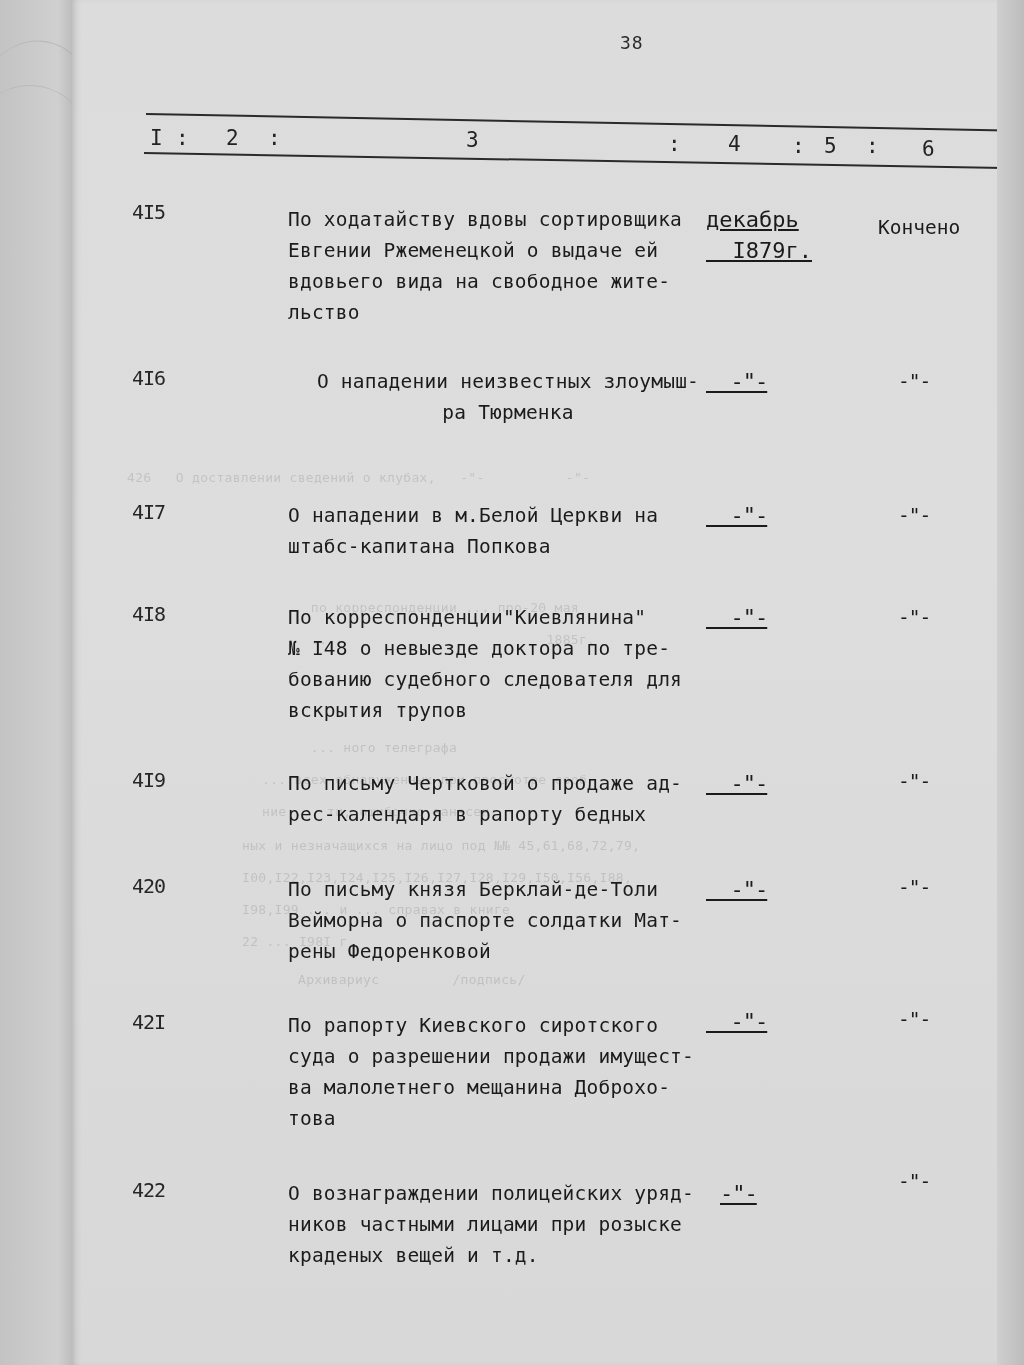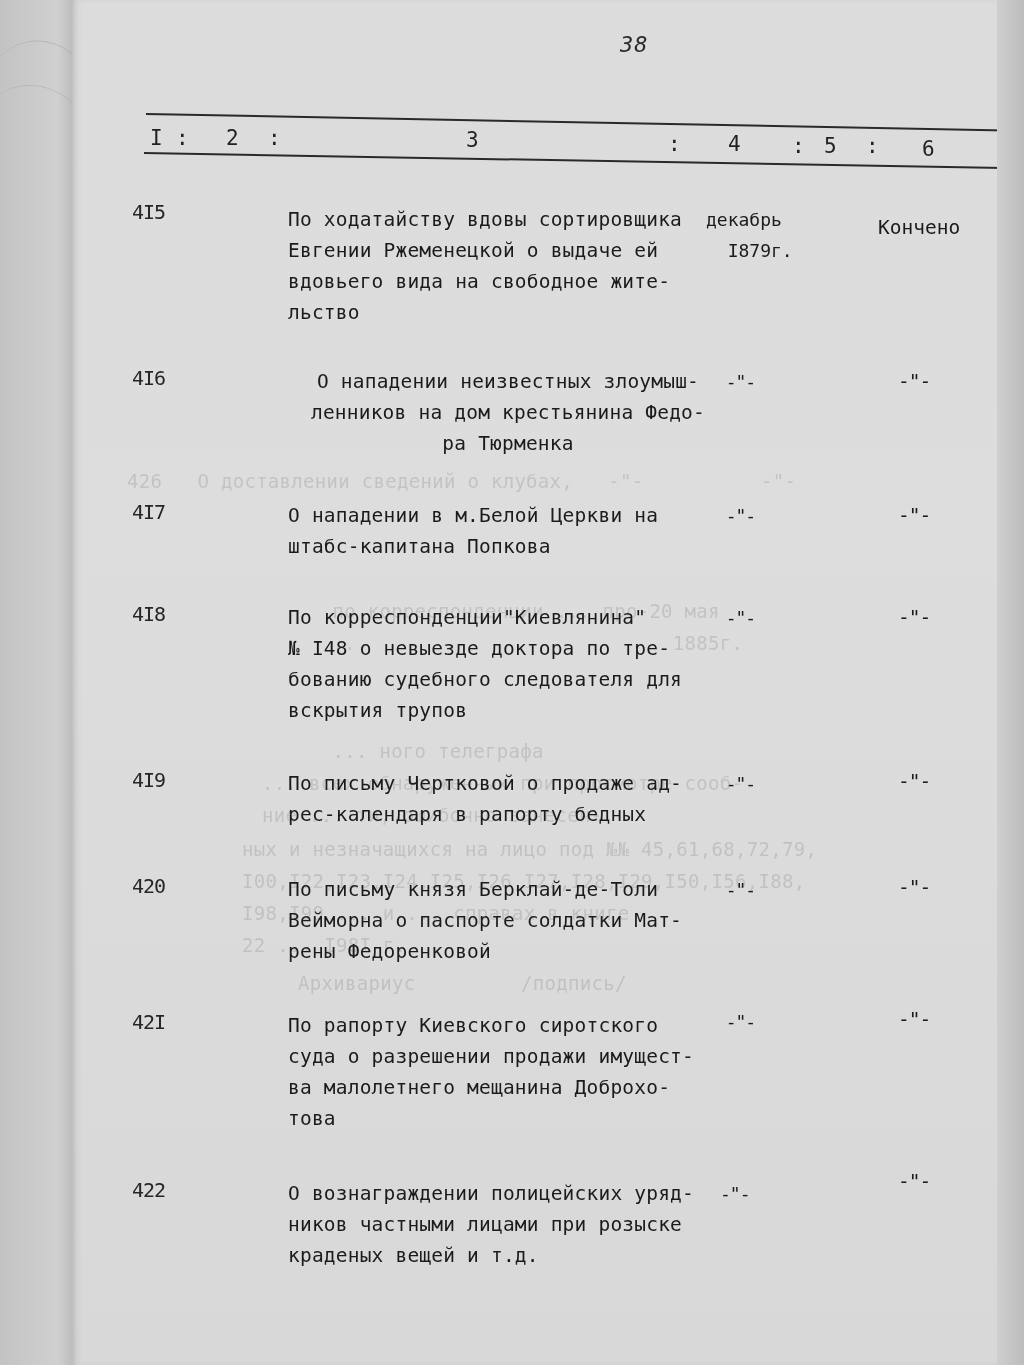--- a/index.html
+++ b/index.html
@@ -46,42 +46,41 @@
     }
     .right-edge {
       position: absolute;
       left: 997px; top: 0;
       width: 27px; height: 1365px;
       background: linear-gradient(90deg, #cfcfcf, #bcbcbc);
     }
     .page-number {
       position: absolute;
       left: 548px; top: 32px;
-      font-size: 22px;
+      font-size: 18px;
       color: #2b2b2b;
       letter-spacing: 1px;
-      font-style: italic;
     }
     .rule {
       position: absolute;
       height: 2px;
       background: #2a2a2a;
       transform-origin: left center;
     }
     .rule.top { left: 74px; top: 113px; width: 925px; transform: rotate(1.1deg); }
     .rule.bottom { left: 72px; top: 152px; width: 927px; transform: rotate(1.0deg); }
     .col-header {
       position: absolute;
       top: 126px;
       font-size: 21px;
       color: #222;
     }
     .ghost {
       position: absolute;
-      font-size: 19px;
+      font-size: 13px;
       color: rgba(60,60,60,0.16);
       white-space: pre;
       pointer-events: none;
       letter-spacing: 0.3px;
     }
     .entry {
       position: absolute;
       left: 0; width: 925px;
     }
     .entry-num {
@@ -98,23 +97,24 @@
       width: 440px;
       font-size: 19.5px;
       line-height: 31px;
       color: #1b1b1b;
       letter-spacing: 0.2px;
     }
     .entry-title span { display: block; white-space: pre; }
     .entry-date {
       position: absolute;
       left: 634px;
-      font-size: 18px;
+      font-size: 22px;
       line-height: 31px;
       color: #1b1b1b;
+      text-decoration: underline;
     }
     .entry-date span { display: block; white-space: pre; }
     .entry-status {
       position: absolute;
       left: 806px;
       font-size: 19.5px;
       color: #1b1b1b;
     }
     .ditto { letter-spacing: -1px; }
   </style>
@@ -171,21 +171,20 @@
       <span>декабрь</span>
       <span>  I879г.</span>
     </div>
     <span class="entry-status" style="top:16px;">Кончено</span>
   </div>
 
   <div class="entry" style="top:366px;">
     <span class="entry-num">4I6</span>
     <div class="entry-title" style="top:0px;text-align:center;">
       <span>О нападении неизвестных злоумыш-</span>
-      <span>ленников на дом крестьянина Федо-</span>
       <span>ра Тюрменка</span>
     </div>
     <div class="entry-date ditto" style="top:0px;">
       <span>  -"-</span>
     </div>
     <span class="entry-status ditto" style="top:4px; left:826px;">-"-</span>
   </div>
 
   <div class="entry" style="top:500px;">
     <span class="entry-num">4I7</span>

